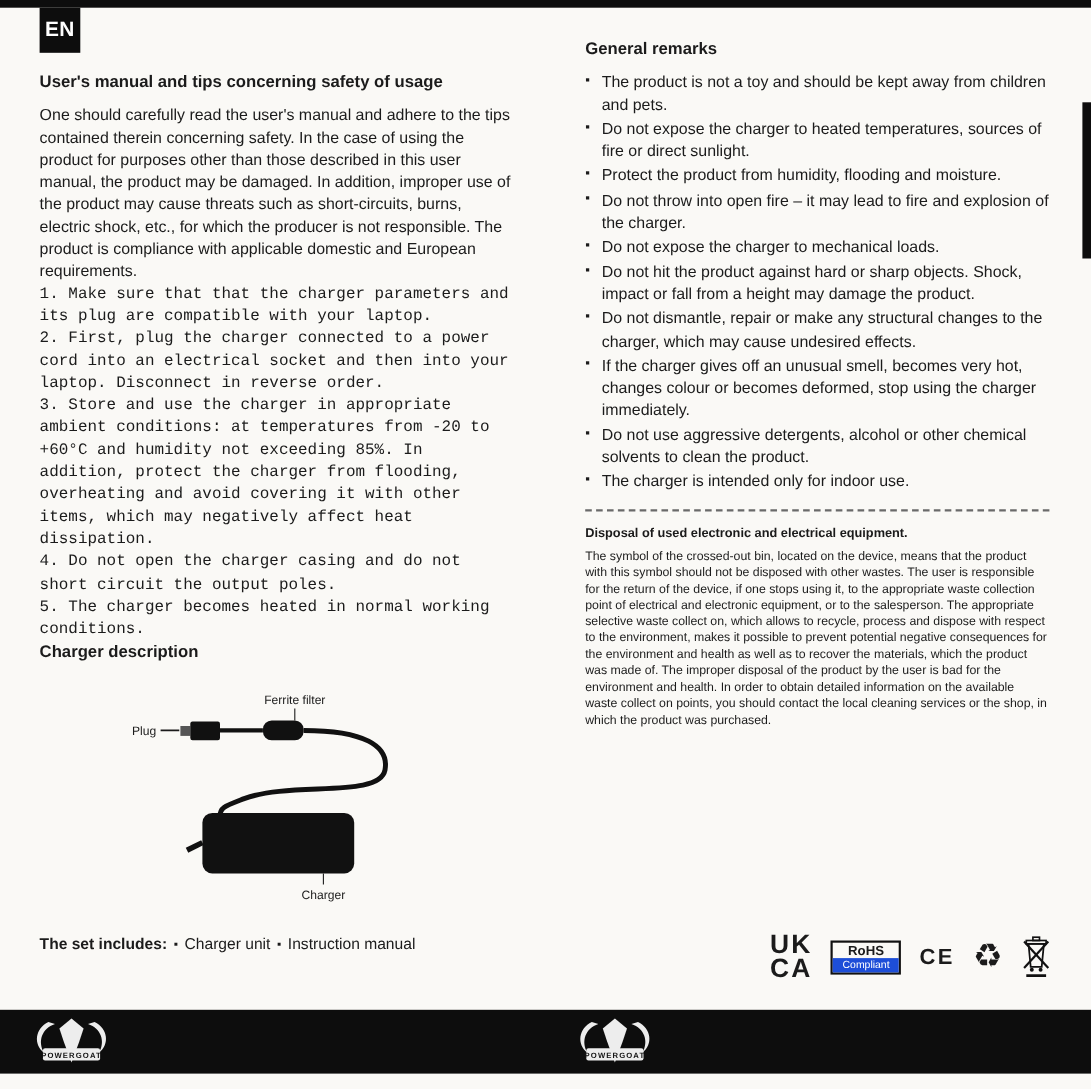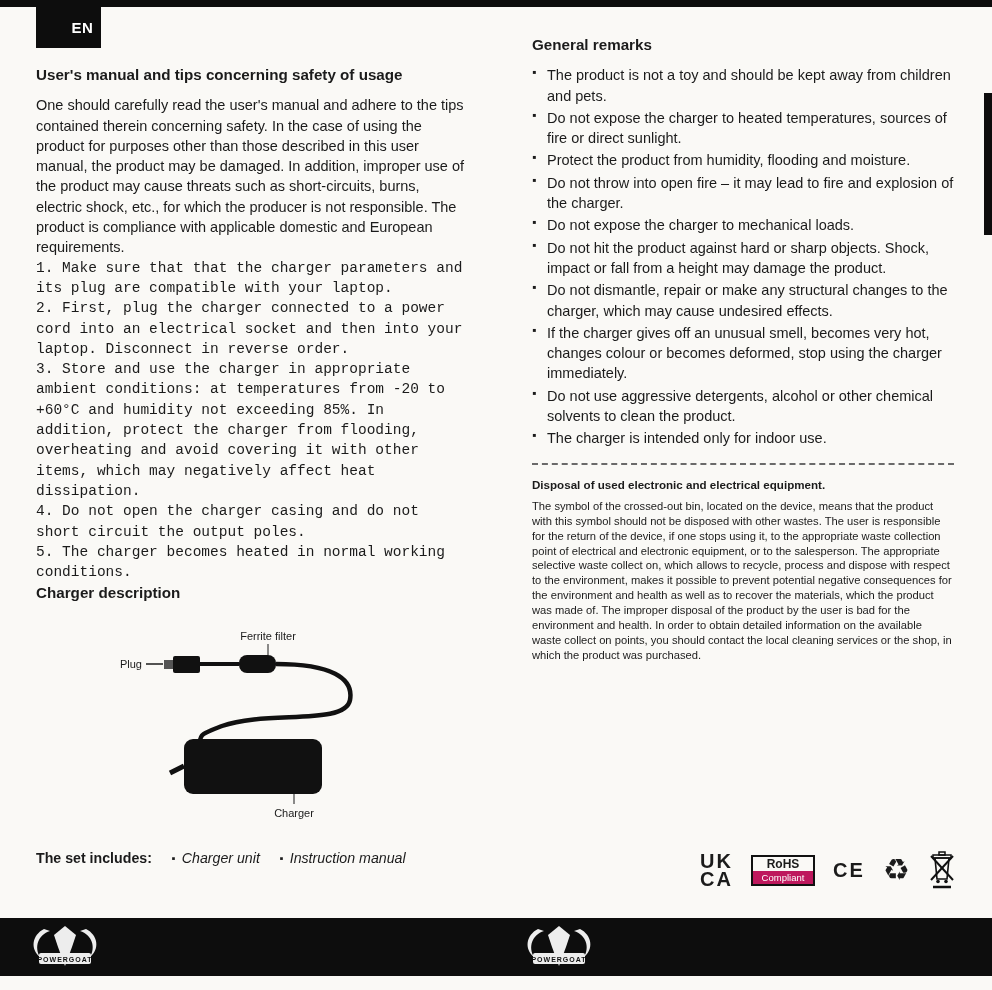--- a/index.html
+++ b/index.html
@@ -6,22 +6,22 @@
   body { font-family: "Liberation Sans", sans-serif; background:#e9e8e6; }
   .page {
     position:relative; width:992px; height:990px; margin:0 auto;
     background:#faf9f6; overflow:hidden; color:#1b1b1b;
   }
   .topbar { position:absolute; top:0; left:0; width:992px; height:7px; background:#0d0d0d; }
   .edge-strip { position:absolute; top:93px; right:0; width:8px; height:142px; background:#0d0d0d; }
 
   .lang-badge {
     position:absolute; top:7px; left:36px; width:37px; height:41px;
-    background:#0d0d0d; color:#fff; font-weight:bold; font-size:15px;
-    display:flex; align-items:center; justify-content:center; letter-spacing:.5px;padding-left:28px;
+    background:#0d0d0d; color:#fff; font-weight:bold; font-size:19px;
+    display:flex; align-items:center; justify-content:center; letter-spacing:.5px;
   }
 
   .col { position:absolute; font-size:14.5px; line-height:1.4; }
   .col-left  { top:64px; left:36px; width:432px; }
   .col-right { top:34px; left:532px; width:422px; }
 
   h2.sec { font-size:15.2px; font-weight:bold; margin:0 0 10px 0; }
   .col-left h2.sec { margin-top:0; }
   p.body { margin:0 0 0 0; }
   .mt { margin-top:16px; }
@@ -36,32 +36,32 @@
   .disposal-title { font-size:11.6px; font-weight:bold; margin:0 0 6px 0; }
   .disposal-text  { font-size:11.2px; line-height:1.33; margin:0; }
 
   
   .diagram { margin-top:12px; }
   .diagram text { font-size:11px; fill:#1b1b1b; font-family:"Liberation Sans",sans-serif; }
 
   .set-line { margin-top:18px; font-size:14.2px; }
   .set-line .lbl { font-weight:bold; }
   .set-items { display:inline; }
-  .set-items .itm { margin-left:16px;font-style:italic; }
+  .set-items .itm { margin-left:2px; }
   .set-items .sq { font-size:11px; margin-right:6px; vertical-align:1px; }
 
   
   .marks {
     position:absolute; top:845px; left:700px; width:256px; height:50px;
     display:flex; align-items:center; justify-content:space-between;
   }
-  .ukca { font-weight:bold; font-size:20px; line-height:.92; letter-spacing:2px; }
+  .ukca { font-weight:bold; font-size:24px; line-height:.92; letter-spacing:2px; }
   .rohs { border:2.5px solid #111; width:60px; text-align:center; background:#faf9f6; }
   .rohs .r1 { font-weight:bold; font-size:12px; padding:0 2px; }
-  .rohs .r2 { background:#be185d; color:#fff; font-size:9.5px; padding:1px 2px; }
+  .rohs .r2 { background:#1d4ed8; color:#fff; font-size:9.5px; padding:1px 2px; }
   .ce { font-size:20px; font-weight:bold; letter-spacing:2px; }
   .recycle { font-size:30px; line-height:1; }
 
   
   .footer-bar { position:absolute; top:918px; left:0; width:992px; height:58px; background:#0d0d0d; }
   .goat { position:absolute; top:5px; }
   .goat-1 { left:28px; }
   .goat-2 { left:522px; }
   .goat text { font-family:"Liberation Sans",sans-serif; font-weight:bold; }
 </style>

